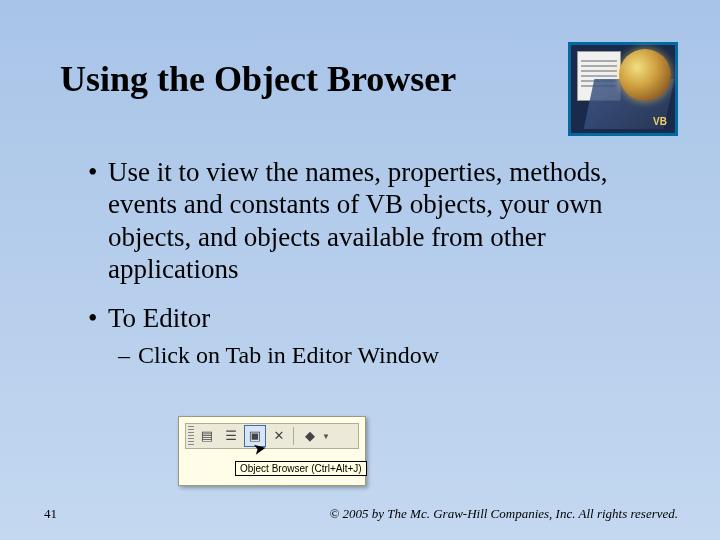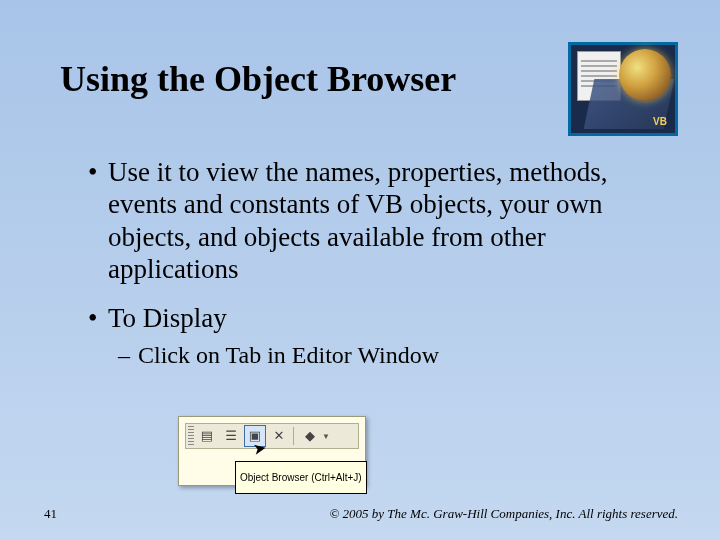--- a/index.html
+++ b/index.html
@@ -142,21 +142,21 @@
     top: 22px; left: 74px;
     font-size: 16px; color: #000;
     transform: rotate(-10deg);
     pointer-events: none;
   }
   .toolbar-figure .tooltip {
     position: absolute;
     top: 44px; left: 56px;
     background: #ffffe1;
     border: 1px solid #000;
-    padding: 10px 4px;
+    padding: 1px 4px;
     font-family: Tahoma, Arial, sans-serif;
     font-size: 10px;
     color: #000;
     white-space: nowrap;
   }
   .page-num {
     position: absolute;
     bottom: 18px;
     left: 44px;
     font-size: 13px;
@@ -179,21 +179,21 @@
 
 <div class="corner-image">
   <div class="window"></div>
   <div class="overlay"></div>
   <div class="globe"></div>
   <div class="vb">VB</div>
 </div>
 
 <ul class="bullets">
   <li>Use it to view the names, properties, methods, events and constants of VB objects, your own objects, and objects available from other applications</li>
-  <li>To Display</li>
+  <li>To Editor</li>
 </ul>
 
 <ul class="sub-bullets">
   <li>Click on Tab in Editor Window</li>
 </ul>
 
 <div class="toolbar-figure">
   <div class="strip">
     <div class="grip"></div>
     <div class="tbtn">▤</div>

